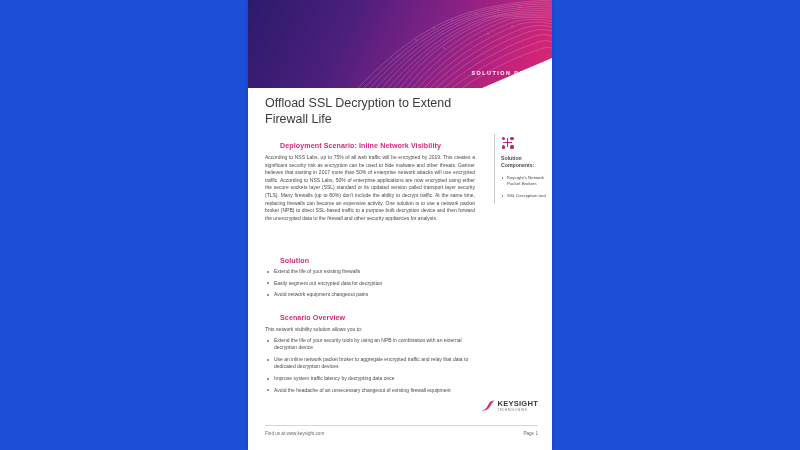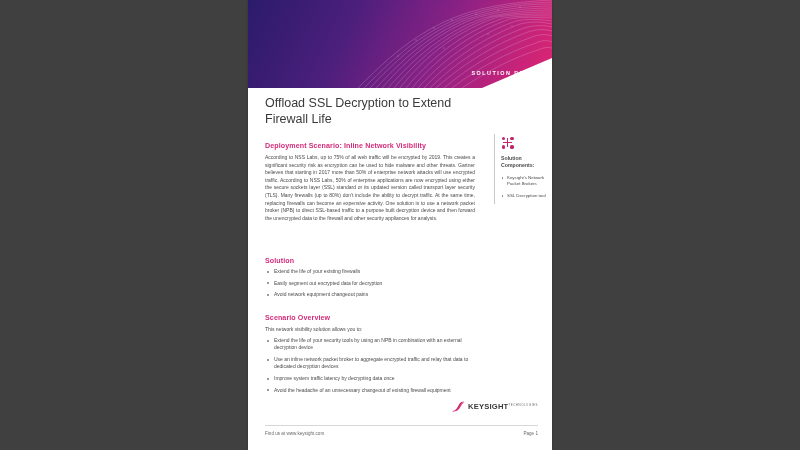--- a/index.html
+++ b/index.html
@@ -9,21 +9,21 @@
     height: 450px;
     background: #ffffff;
     font-family: "Liberation Sans", sans-serif;
     overflow: hidden;
   }
 
   #page {
     position: relative;
     width: 800px;
     height: 450px;
-    background: #404040;
+    background: #1d4ed8;
   }
 
   
   .sheet {
     position: absolute;
     left: 248px;
     top: 0px;
     width: 304px;
     height: 450px;
     background: #ffffff;
@@ -81,20 +81,21 @@
     line-height: 16px;
     color: #3a3a3a;
     font-weight: normal;
   }
 
   .section-head {
     color: #d32b7a;
     font-size: 7.1px;
     font-weight: bold;
     letter-spacing: 0.1px;
+    margin-left: 15px;
   }
 
   .h-scenario { position: absolute; left: 17px; top: 54px; }
   .h-benefits { position: absolute; left: 17px; top: 169px; }
   .h-solution { position: absolute; left: 17px; top: 226px; }
 
   .para {
     position: absolute;
     left: 17px;
     top: 66px;
@@ -221,21 +222,21 @@
     display: flex;
     align-items: center;
   }
   .logo-mark {
     width: 13px;
     height: 11px;
     margin-right: 3px;
   }
   .logo-text {
     display: flex;
-    flex-direction: row;
+    flex-direction: column;
     line-height: 1;
   }
   .logo-name {
     font-size: 7.6px;
     font-weight: bold;
     color: #3a3a3a;
     letter-spacing: 0.2px;
   }
   .logo-sub {
     font-size: 2.9px;

